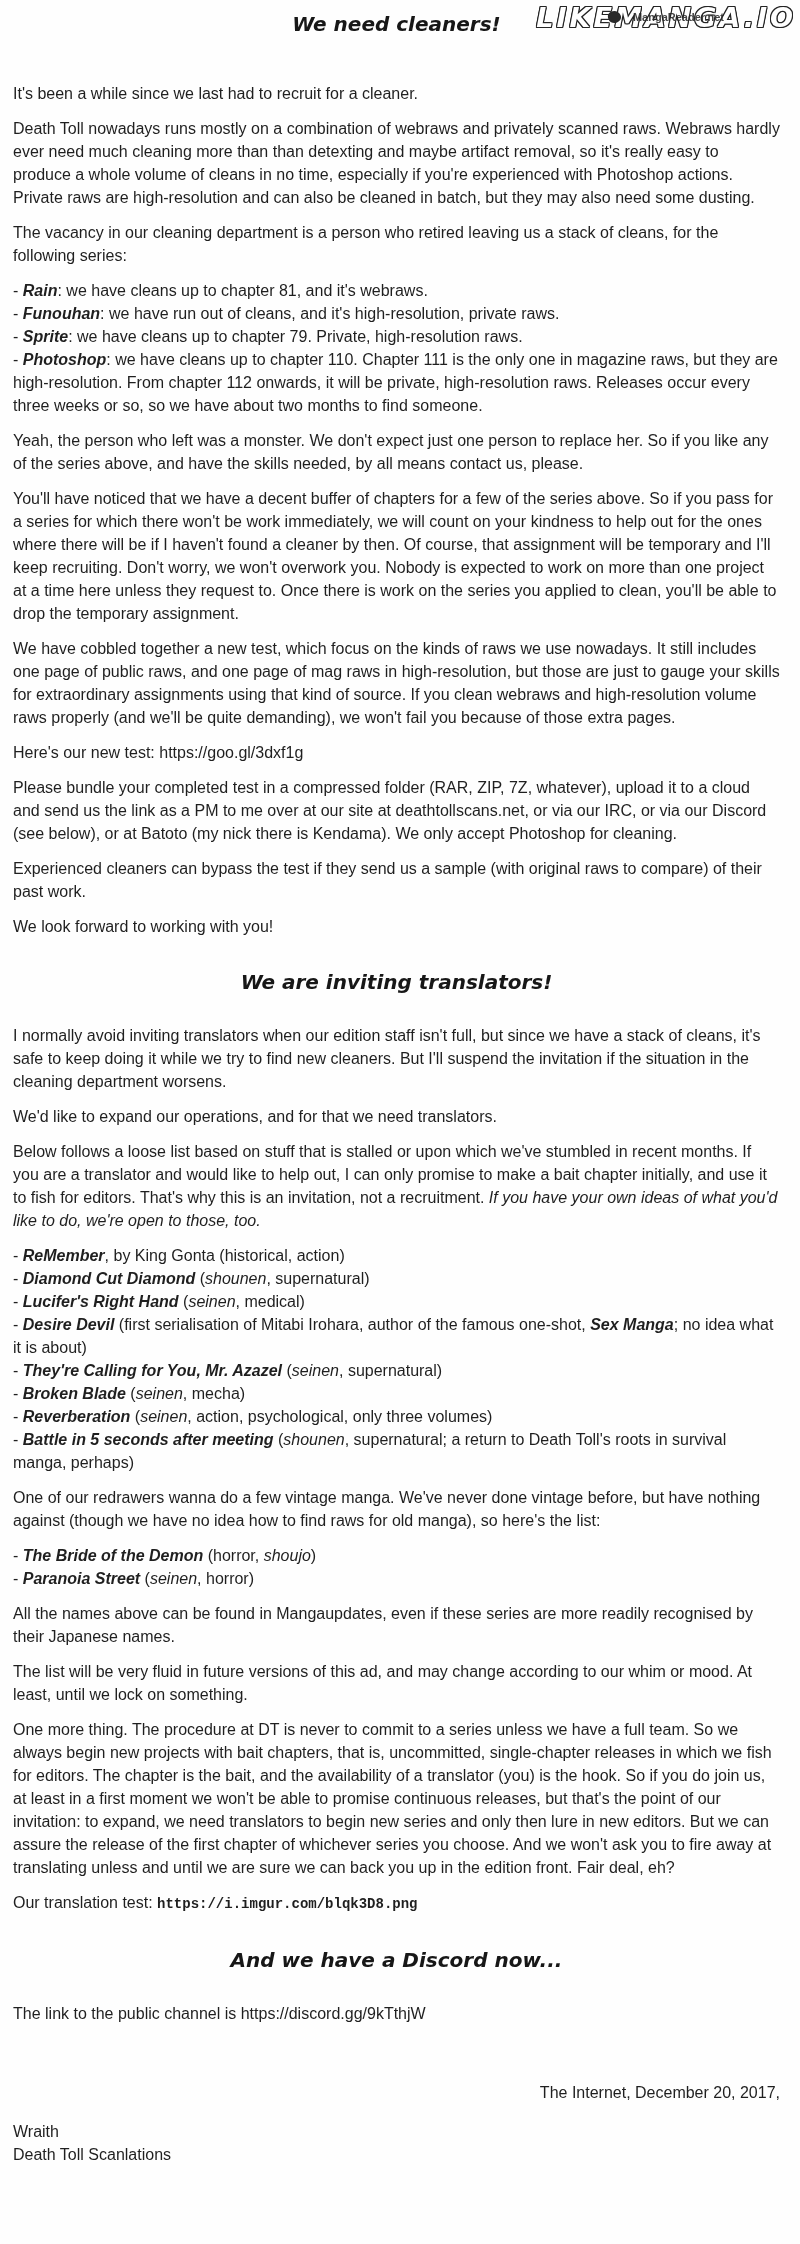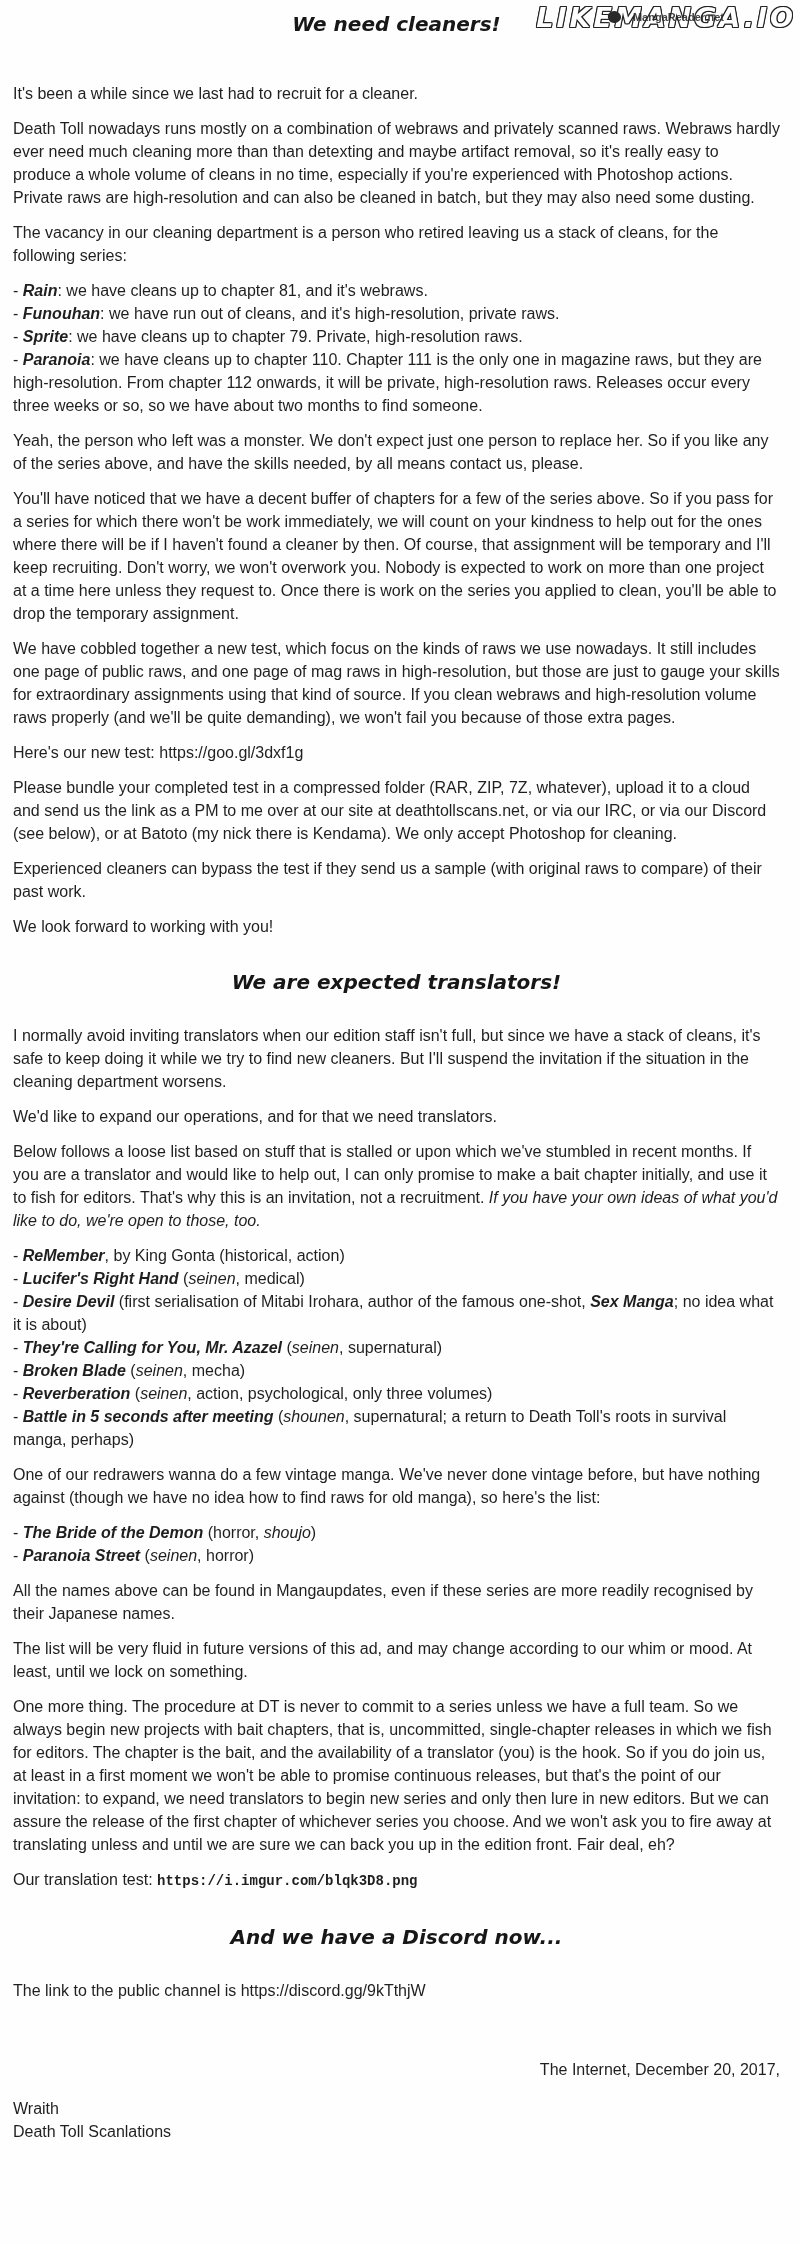--- a/index.html
+++ b/index.html
@@ -72,35 +72,36 @@
   </div>
   <div class="content">
       <div class="heading">We need cleaners!</div>
       <p class="para"><span>It's been a while since we last had to recruit for a cleaner.</span></p>
       <p class="para"><span>Death Toll nowadays runs mostly on a combination of webraws and privately scanned raws. Webraws hardly ever need much cleaning more than than detexting and maybe artifact removal, so it's really easy to produce a whole volume of cleans in no time, especially if you're experienced with Photoshop actions. Private raws are high-resolution and can also be cleaned in batch, but they may also need some dusting.</span></p>
       <p class="para"><span>The vacancy in our cleaning department is a person who retired leaving us a stack of cleans, for the following series:</span></p>
       <div class="list">
         <div class="line"><span>- </span><span class="rs-bi">Rain</span><span>: we have cleans up to chapter 81, and it's webraws.</span></div>
         <div class="line"><span>- </span><span class="rs-bi">Funouhan</span><span>: we have run out of cleans, and it's high-resolution, private raws.</span></div>
         <div class="line"><span>- </span><span class="rs-bi">Sprite</span><span>: we have cleans up to chapter 79. Private, high-resolution raws.</span></div>
-        <div class="line"><span>- </span><span class="rs-bi">Paranoia</span><span>: we have cleans up to chapter 110. Chapter 111 is the only one in magazine raws, but they are high-resolution. From chapter 112 onwards, it will be private, high-resolution raws. Releases occur every three weeks or so, so we have about two months to find someone.</span></div>
+        <div class="line"><span>- </span><span class="rs-bi">Photoshop</span><span>: we have cleans up to chapter 110. Chapter 111 is the only one in magazine raws, but they are high-resolution. From chapter 112 onwards, it will be private, high-resolution raws. Releases occur every three weeks or so, so we have about two months to find someone.</span></div>
       </div>
       <p class="para"><span>Yeah, the person who left was a monster. We don't expect just one person to replace her. So if you like any of the series above, and have the skills needed, by all means contact us, please.</span></p>
       <p class="para"><span>You'll have noticed that we have a decent buffer of chapters for a few of the series above. So if you pass for a series for which there won't be work immediately, we will count on your kindness to help out for the ones where there will be if I haven't found a cleaner by then. Of course, that assignment will be temporary and I'll keep recruiting. Don't worry, we won't overwork you. Nobody is expected to work on more than one project at a time here unless they request to. Once there is work on the series you applied to clean, you'll be able to drop the temporary assignment.</span></p>
       <p class="para"><span>We have cobbled together a new test, which focus on the kinds of raws we use nowadays. It still includes one page of public raws, and one page of mag raws in high-resolution, but those are just to gauge your skills for extraordinary assignments using that kind of source. If you clean webraws and high-resolution volume raws properly (and we'll be quite demanding), we won't fail you because of those extra pages.</span></p>
       <p class="para"><span>Here's our new test: https://goo.gl/3dxf1g</span></p>
       <p class="para"><span>Please bundle your completed test in a compressed folder (RAR, ZIP, 7Z, whatever), upload it to a cloud and send us the link as a PM to me over at our site at deathtollscans.net, or via our IRC, or via our Discord (see below), or at Batoto (my nick there is Kendama). We only accept Photoshop for cleaning.</span></p>
       <p class="para"><span>Experienced cleaners can bypass the test if they send us a sample (with original raws to compare) of their past work.</span></p>
       <p class="para"><span>We look forward to working with you!</span></p>
-      <div class="heading">We are expected translators!</div>
+      <div class="heading">We are inviting translators!</div>
       <p class="para"><span>I normally avoid inviting translators when our edition staff isn't full, but since we have a stack of cleans, it's safe to keep doing it while we try to find new cleaners. But I'll suspend the invitation if the situation in the cleaning department worsens.</span></p>
       <p class="para"><span>We'd like to expand our operations, and for that we need translators.</span></p>
       <p class="para"><span>Below follows a loose list based on stuff that is stalled or upon which we've stumbled in recent months. If you are a translator and would like to help out, I can only promise to make a bait chapter initially, and use it to fish for editors. That's why this is an invitation, not a recruitment. </span><span class="rs-i">If you have your own ideas of what you'd like to do, we're open to those, too.</span></p>
       <div class="list">
         <div class="line"><span>- </span><span class="rs-bi">ReMember</span><span>, by King Gonta (historical, action)</span></div>
+        <div class="line"><span>- </span><span class="rs-bi">Diamond Cut Diamond</span><span> (</span><span class="rs-i">shounen</span><span>, supernatural)</span></div>
         <div class="line"><span>- </span><span class="rs-bi">Lucifer's Right Hand</span><span> (</span><span class="rs-i">seinen</span><span>, medical)</span></div>
         <div class="line"><span>- </span><span class="rs-bi">Desire Devil</span><span> (first serialisation of Mitabi Irohara, author of the famous one-shot, </span><span class="rs-bi">Sex Manga</span><span>; no idea what it is about)</span></div>
         <div class="line"><span>- </span><span class="rs-bi">They're Calling for You, Mr. Azazel</span><span> (</span><span class="rs-i">seinen</span><span>, supernatural)</span></div>
         <div class="line"><span>- </span><span class="rs-bi">Broken Blade</span><span> (</span><span class="rs-i">seinen</span><span>, mecha)</span></div>
         <div class="line"><span>- </span><span class="rs-bi">Reverberation</span><span> (</span><span class="rs-i">seinen</span><span>, action, psychological, only three volumes)</span></div>
         <div class="line"><span>- </span><span class="rs-bi">Battle in 5 seconds after meeting</span><span> (</span><span class="rs-i">shounen</span><span>, supernatural; a return to Death Toll's roots in survival manga, perhaps)</span></div>
       </div>
       <p class="para"><span>One of our redrawers wanna do a few vintage manga. We've never done vintage before, but have nothing against (though we have no idea how to find raws for old manga), so here's the list:</span></p>
       <div class="list">
         <div class="line"><span>- </span><span class="rs-bi">The Bride of the Demon</span><span> (horror, </span><span class="rs-i">shoujo</span><span>)</span></div>

